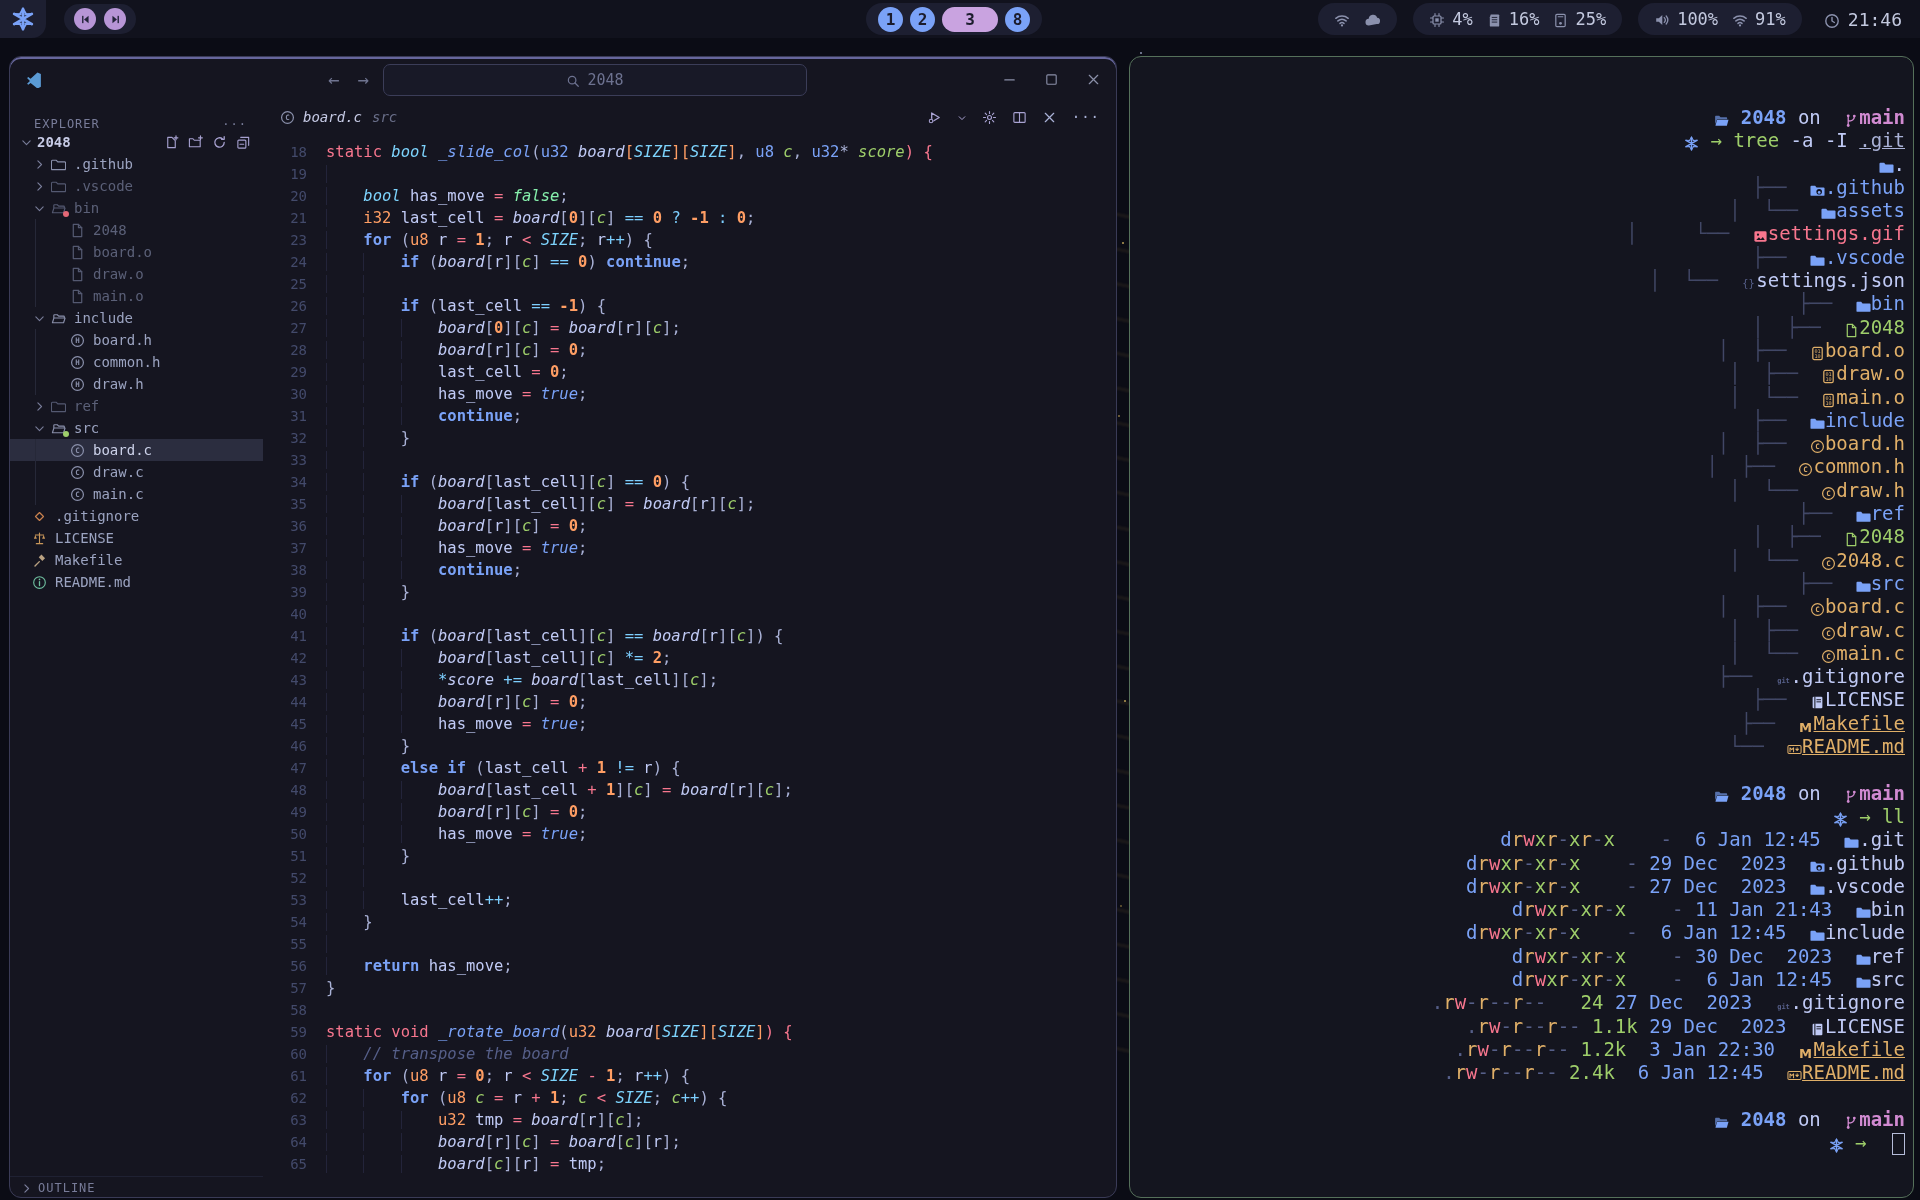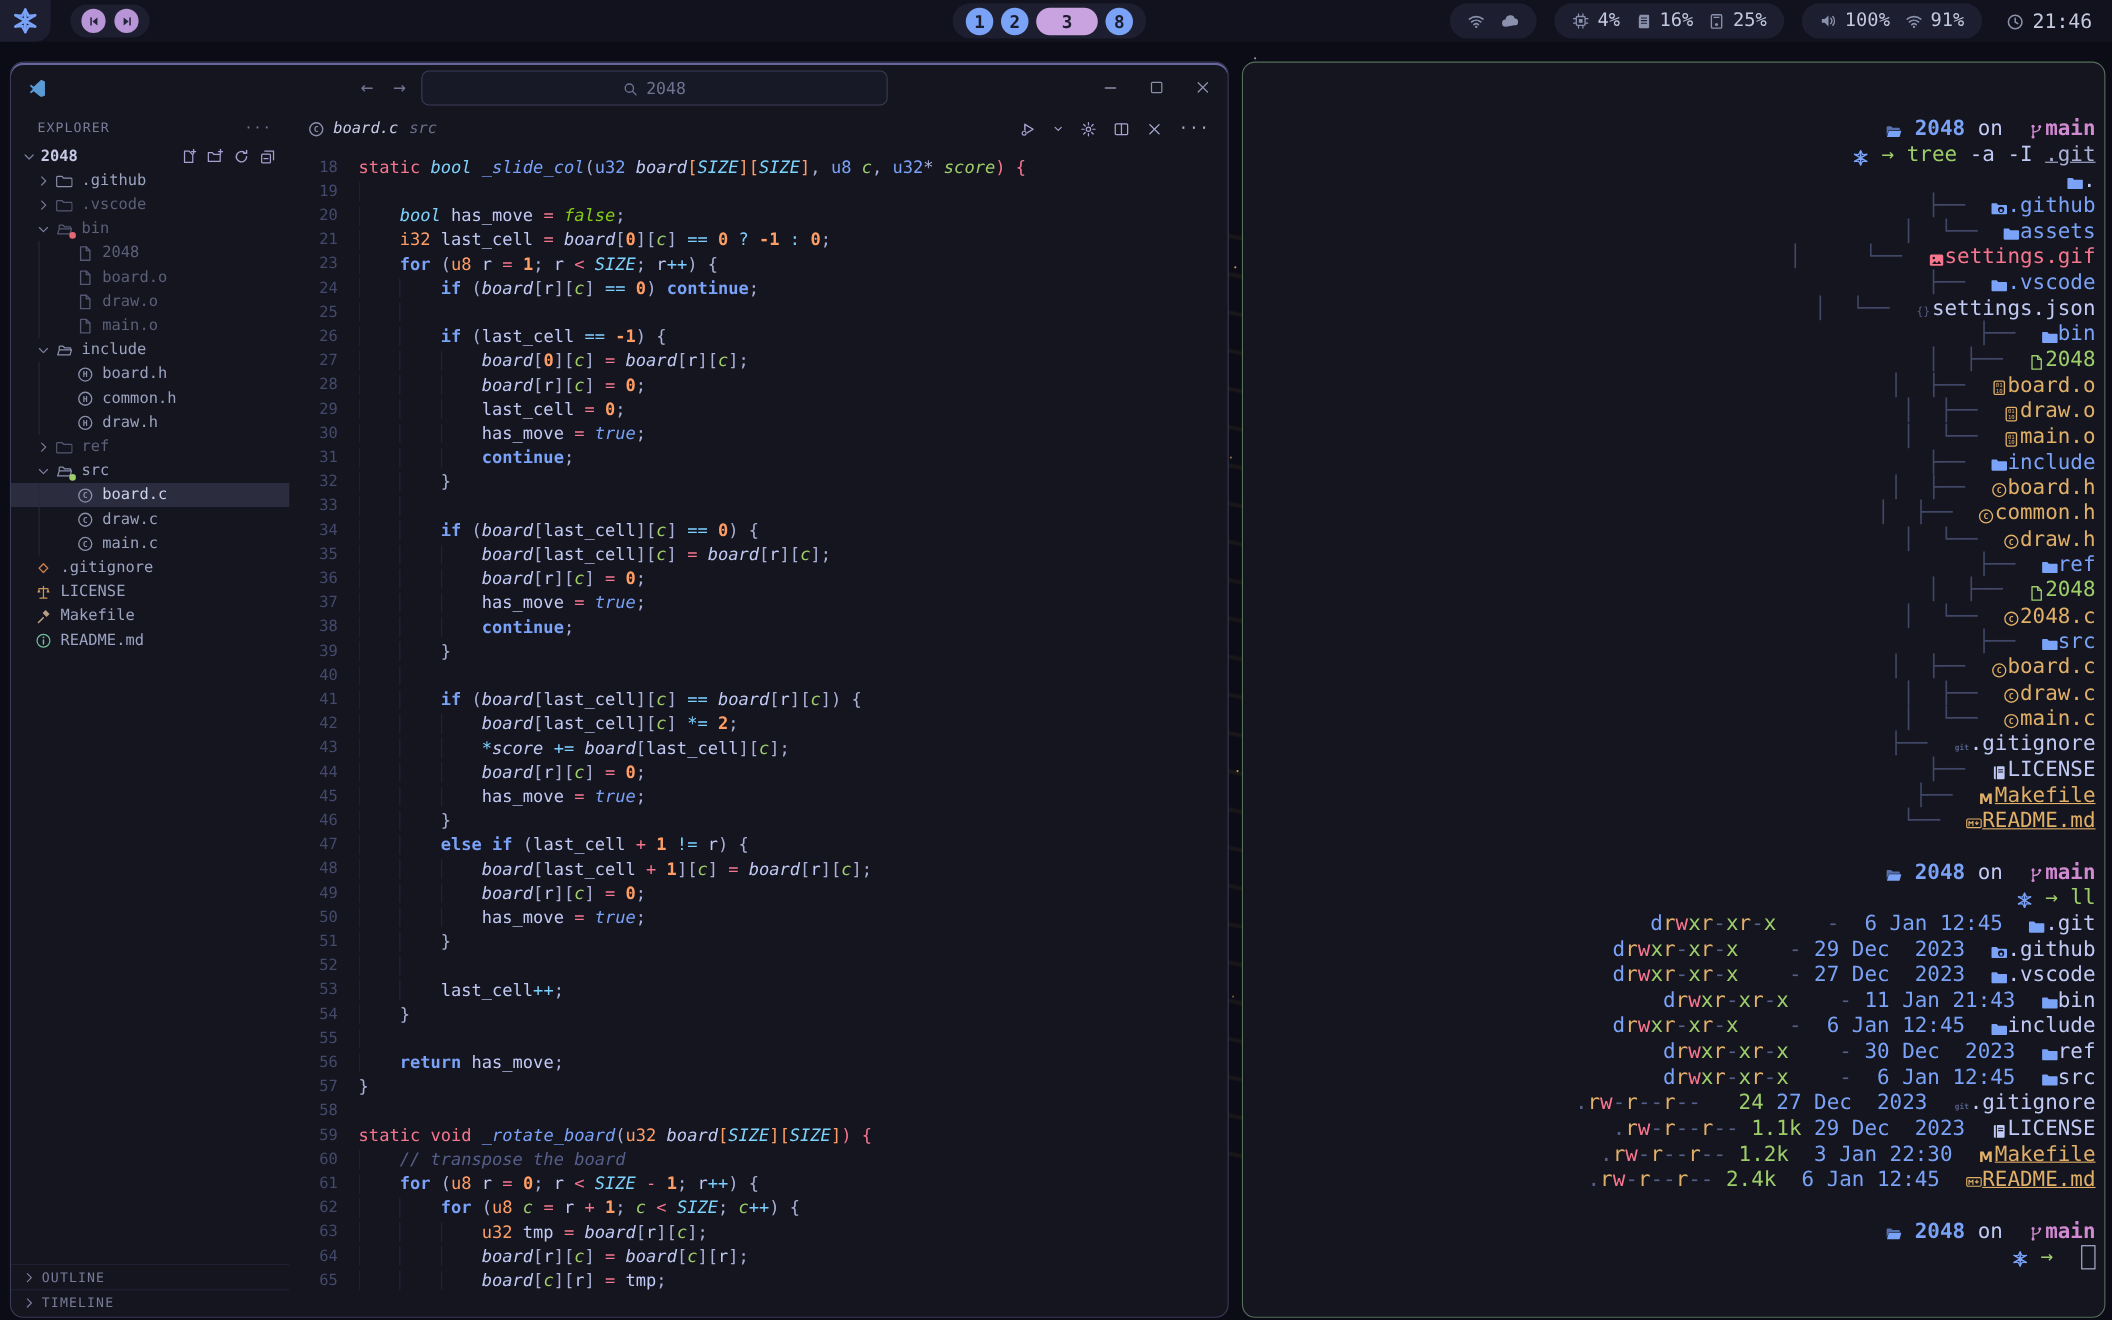--- a/index.html
+++ b/index.html
@@ -37,50 +37,50 @@
   .vtitle{position:relative;height:44px;display:flex;align-items:center;}
   .vlogo{position:absolute;left:16px;top:12px;}
   .navarrows{position:absolute;left:318px;top:0;height:44px;display:flex;align-items:center;gap:18px;color:#6f7490;font-size:19px;}
   .searchbox{position:absolute;left:373px;top:7px;width:422px;height:30px;border:1px solid #3b3d58;border-radius:7px;
     background:#181927;color:#6d7290;display:flex;align-items:center;justify-content:center;gap:7px;font-size:15px;}
   .wbtns{position:absolute;right:8px;top:0;height:44px;display:flex;align-items:center;gap:24px;color:#8a8fa8;padding-right:6px;}
   .wbtn{display:flex;align-items:center;justify-content:center;width:18px;}
   
   .vmain{position:absolute;left:0;top:44px;right:0;bottom:0;display:flex;}
   .sidebar{width:253px;position:relative;flex:none;}
-  .ex-head{height:30px;display:flex;align-items:center;padding:0 16px 0 24px;color:#787c99;font-size:12px;letter-spacing:1px;}
+  .ex-head{height:30px;display:flex;align-items:flex-end;padding:0 16px 0 24px;color:#787c99;font-size:12px;letter-spacing:1px;}
   .ex-head .sp{flex:1;}
   .ex-root{height:22px;display:flex;align-items:center;padding-left:8px;color:#c7cbe6;font-weight:bold;font-size:14px;}
   .ex-root .acts{margin-left:auto;display:flex;gap:9px;padding-right:12px;color:#a6a0cf;font-weight:normal;}
   .ex-items{}
   .exrow{height:22px;display:flex;align-items:center;font-size:14px;color:#9ba3c0;position:relative;}
   .exrow.dim{color:#5b6078;}
   .exrow.dim .sic{color:#545971;}
   .exrow.sel{background:#2b2d3f;color:#ccd2ea;}
   .exrow .chev{width:16px;display:inline-flex;justify-content:center;color:#787c99;margin-right:3px;}
   .exrow.lv0{padding-left:21px;}
   .exrow.lv1{padding-left:59px;background-image:linear-gradient(#262838,#262838);background-size:1px 22px;background-position:25px 0;background-repeat:no-repeat;}
   .sic{width:17px;height:16px;display:inline-flex;align-items:center;justify-content:center;color:#8a90ab;margin-right:7px;position:relative;flex:none;}
   .sic .dot{position:absolute;right:-2px;bottom:-1px;width:6px;height:6px;border-radius:50%;}
   .ex-footer{position:absolute;left:0;right:0;}
-  .exfrow{height:22px;display:flex;align-items:center;color:#787c99;font-size:12px;letter-spacing:1px;border-top:1px solid #1f2133;padding-left:8px;gap:4px;}
+  .exfrow{height:22px;display:flex;align-items:center;color:#787c99;font-size:12px;letter-spacing:1px;border-top:1px solid #1f2133;padding-left:8px;gap:4px;margin-top:27px;}
   
   .editor{flex:1;position:relative;}
   .tabbar{height:32px;display:flex;align-items:center;padding-left:16px;color:#c7cbe6;font-size:14px;}
   .tabbar .tname{font-style:italic;}
   .tabbar .thint{color:#6a6f8a;margin-left:10px;font-style:italic;}
   .tabacts{margin-left:auto;display:flex;align-items:center;gap:15px;padding-right:16px;color:#a9a3d2;}
   .code{position:absolute;left:0;top:40px;right:0;bottom:0;}
   .cline{display:flex;height:22px;line-height:22px;}
   .ln{width:44px;flex:none;text-align:right;padding-right:19px;color:#434a6b;font-size:14px;}
   .lc{white-space:pre;font-size:15.5px;}
   .tk{white-space:pre;}
   
   .k{color:#f7768e;} .c{color:#7aa2f7;font-weight:bold;} .t{color:#7aa2f7;} .ti{color:#7dd3fc;font-style:italic;}
-  .to{color:#ff9e64;} .n{color:#ff9e64;font-weight:bold;} .oi{color:#84cc16;font-style:italic;} .bi{color:#7aa2f7;font-style:italic;}
+  .to{color:#ff9e64;} .n{color:#ff9e64;font-weight:bold;} .oi{color:#86efac;font-style:italic;} .bi{color:#7aa2f7;font-style:italic;}
   .v{color:#c0caf5;} .vi{color:#c0caf5;font-style:italic;} .gi{color:#9ece6a;font-style:italic;} .fi{color:#7aa2f7;font-style:italic;}
   .p{color:#a9b1d6;} .po{color:#ff9e64;} .pk{color:#f7768e;} .o{color:#f7768e;} .oc{color:#7dcfff;} .cm{color:#565f89;font-style:italic;}
   .w{box-shadow:inset 1px 0 0 #23243a;}
   
   .tcontent{position:absolute;left:31px;top:49px;right:8px;bottom:6px;font-size:19px;}
   .trow{height:23.3px;line-height:23.3px;white-space:pre;}
   .tb{color:#7aa2f7;} .tbb{color:#7aa2f7;font-weight:bold;} .ty{color:#e0af68;} .tyu{color:#e0af68;text-decoration:underline;}
   .tr{color:#f7768e;} .tpk{color:#f7768e;} .tg{color:#9ece6a;} .td{color:#565f89;} .tdl{color:#414766;}
   .tw{color:#c0caf5;} .twu{color:#a9b1d6;text-decoration:underline;} .tm{color:#d18ad1;} .tmb{color:#d18ad1;font-weight:bold;}
   .ticon{display:inline-block;width:27px;vertical-align:-2px;}

